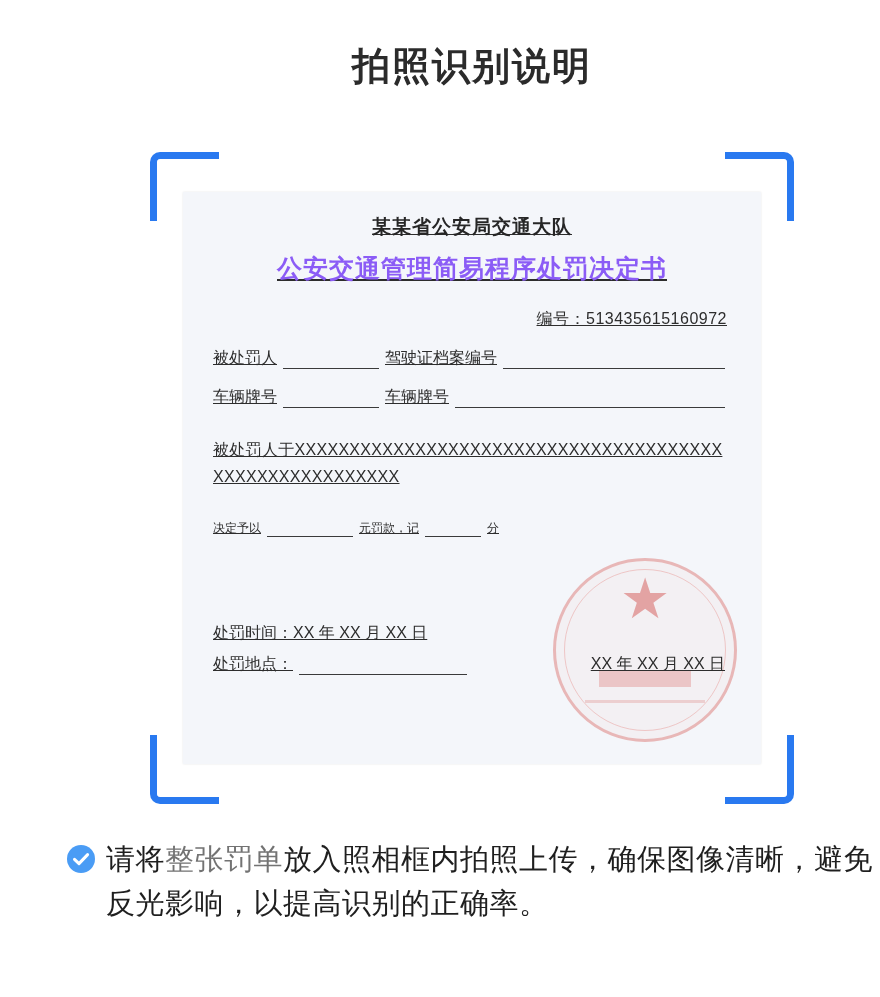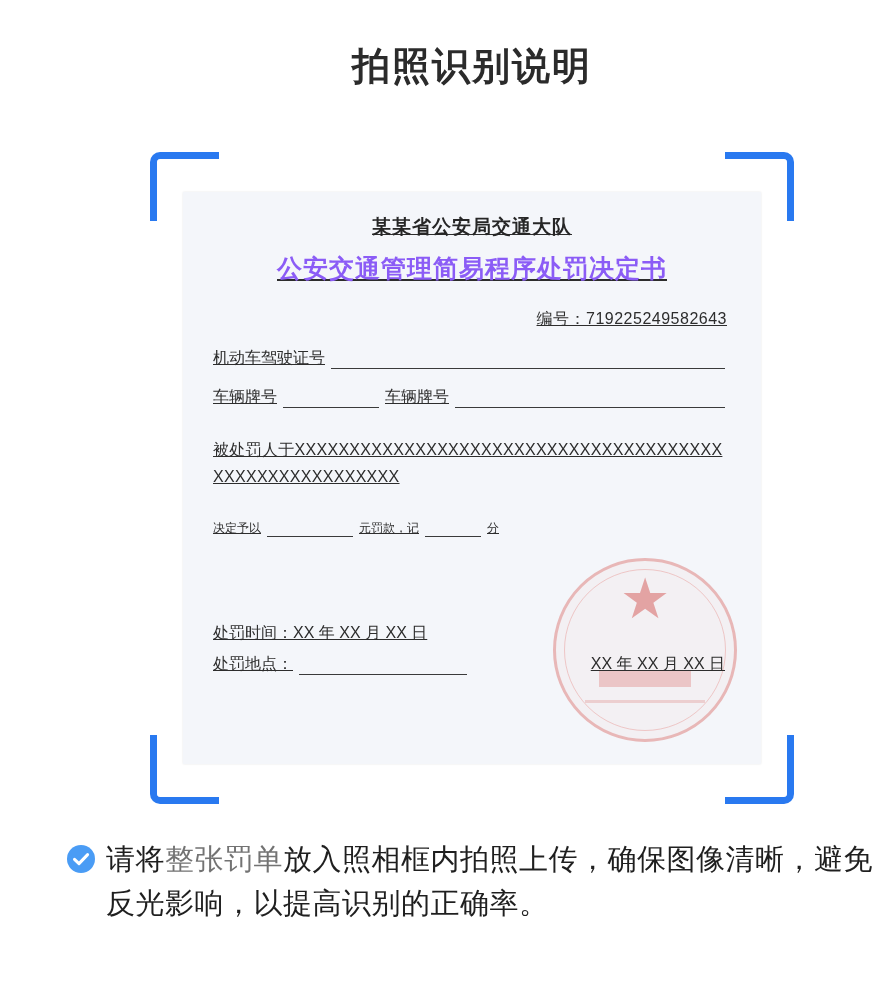--- a/index.html
+++ b/index.html
@@ -248,28 +248,30 @@
           </div>
         <div class="seal-bar"></div>
         <div class="seal-bar2"></div>
       </div>
 
       <div class="ticket-inner">
         <div class="ticket-org">某某省公安局交通大队</div>
         <div class="ticket-heading">公安交通管理简易程序处罚决定书</div>
 
         <div class="ticket-serial">
-          <span>编号：</span><span>719225249582643</span>
-        </div>
-
+          <span>编号：</span><span>513435615160972</span>
+        </div>
 
         <div class="frow">
-          <span class="flabel">机动车驾驶证号</span>
+          <span class="flabel">被处罚人</span>
+          <span class="fline w-short"></span>
+          <span class="flabel">驾驶证档案编号</span>
           <span class="fline"></span>
         </div>
+
 
         <div class="frow">
           <span class="flabel">车辆牌号</span>
           <span class="fline w-short"></span>
           <span class="flabel">车辆牌号</span>
           <span class="fline"></span>
         </div>
 
         <div class="para">被处罚人于XXXXXXXXXXXXXXXXXXXXXXXXXXXXXXXXXXXXXXXXXXXXXXXXXXXXXXXX</div>
 

